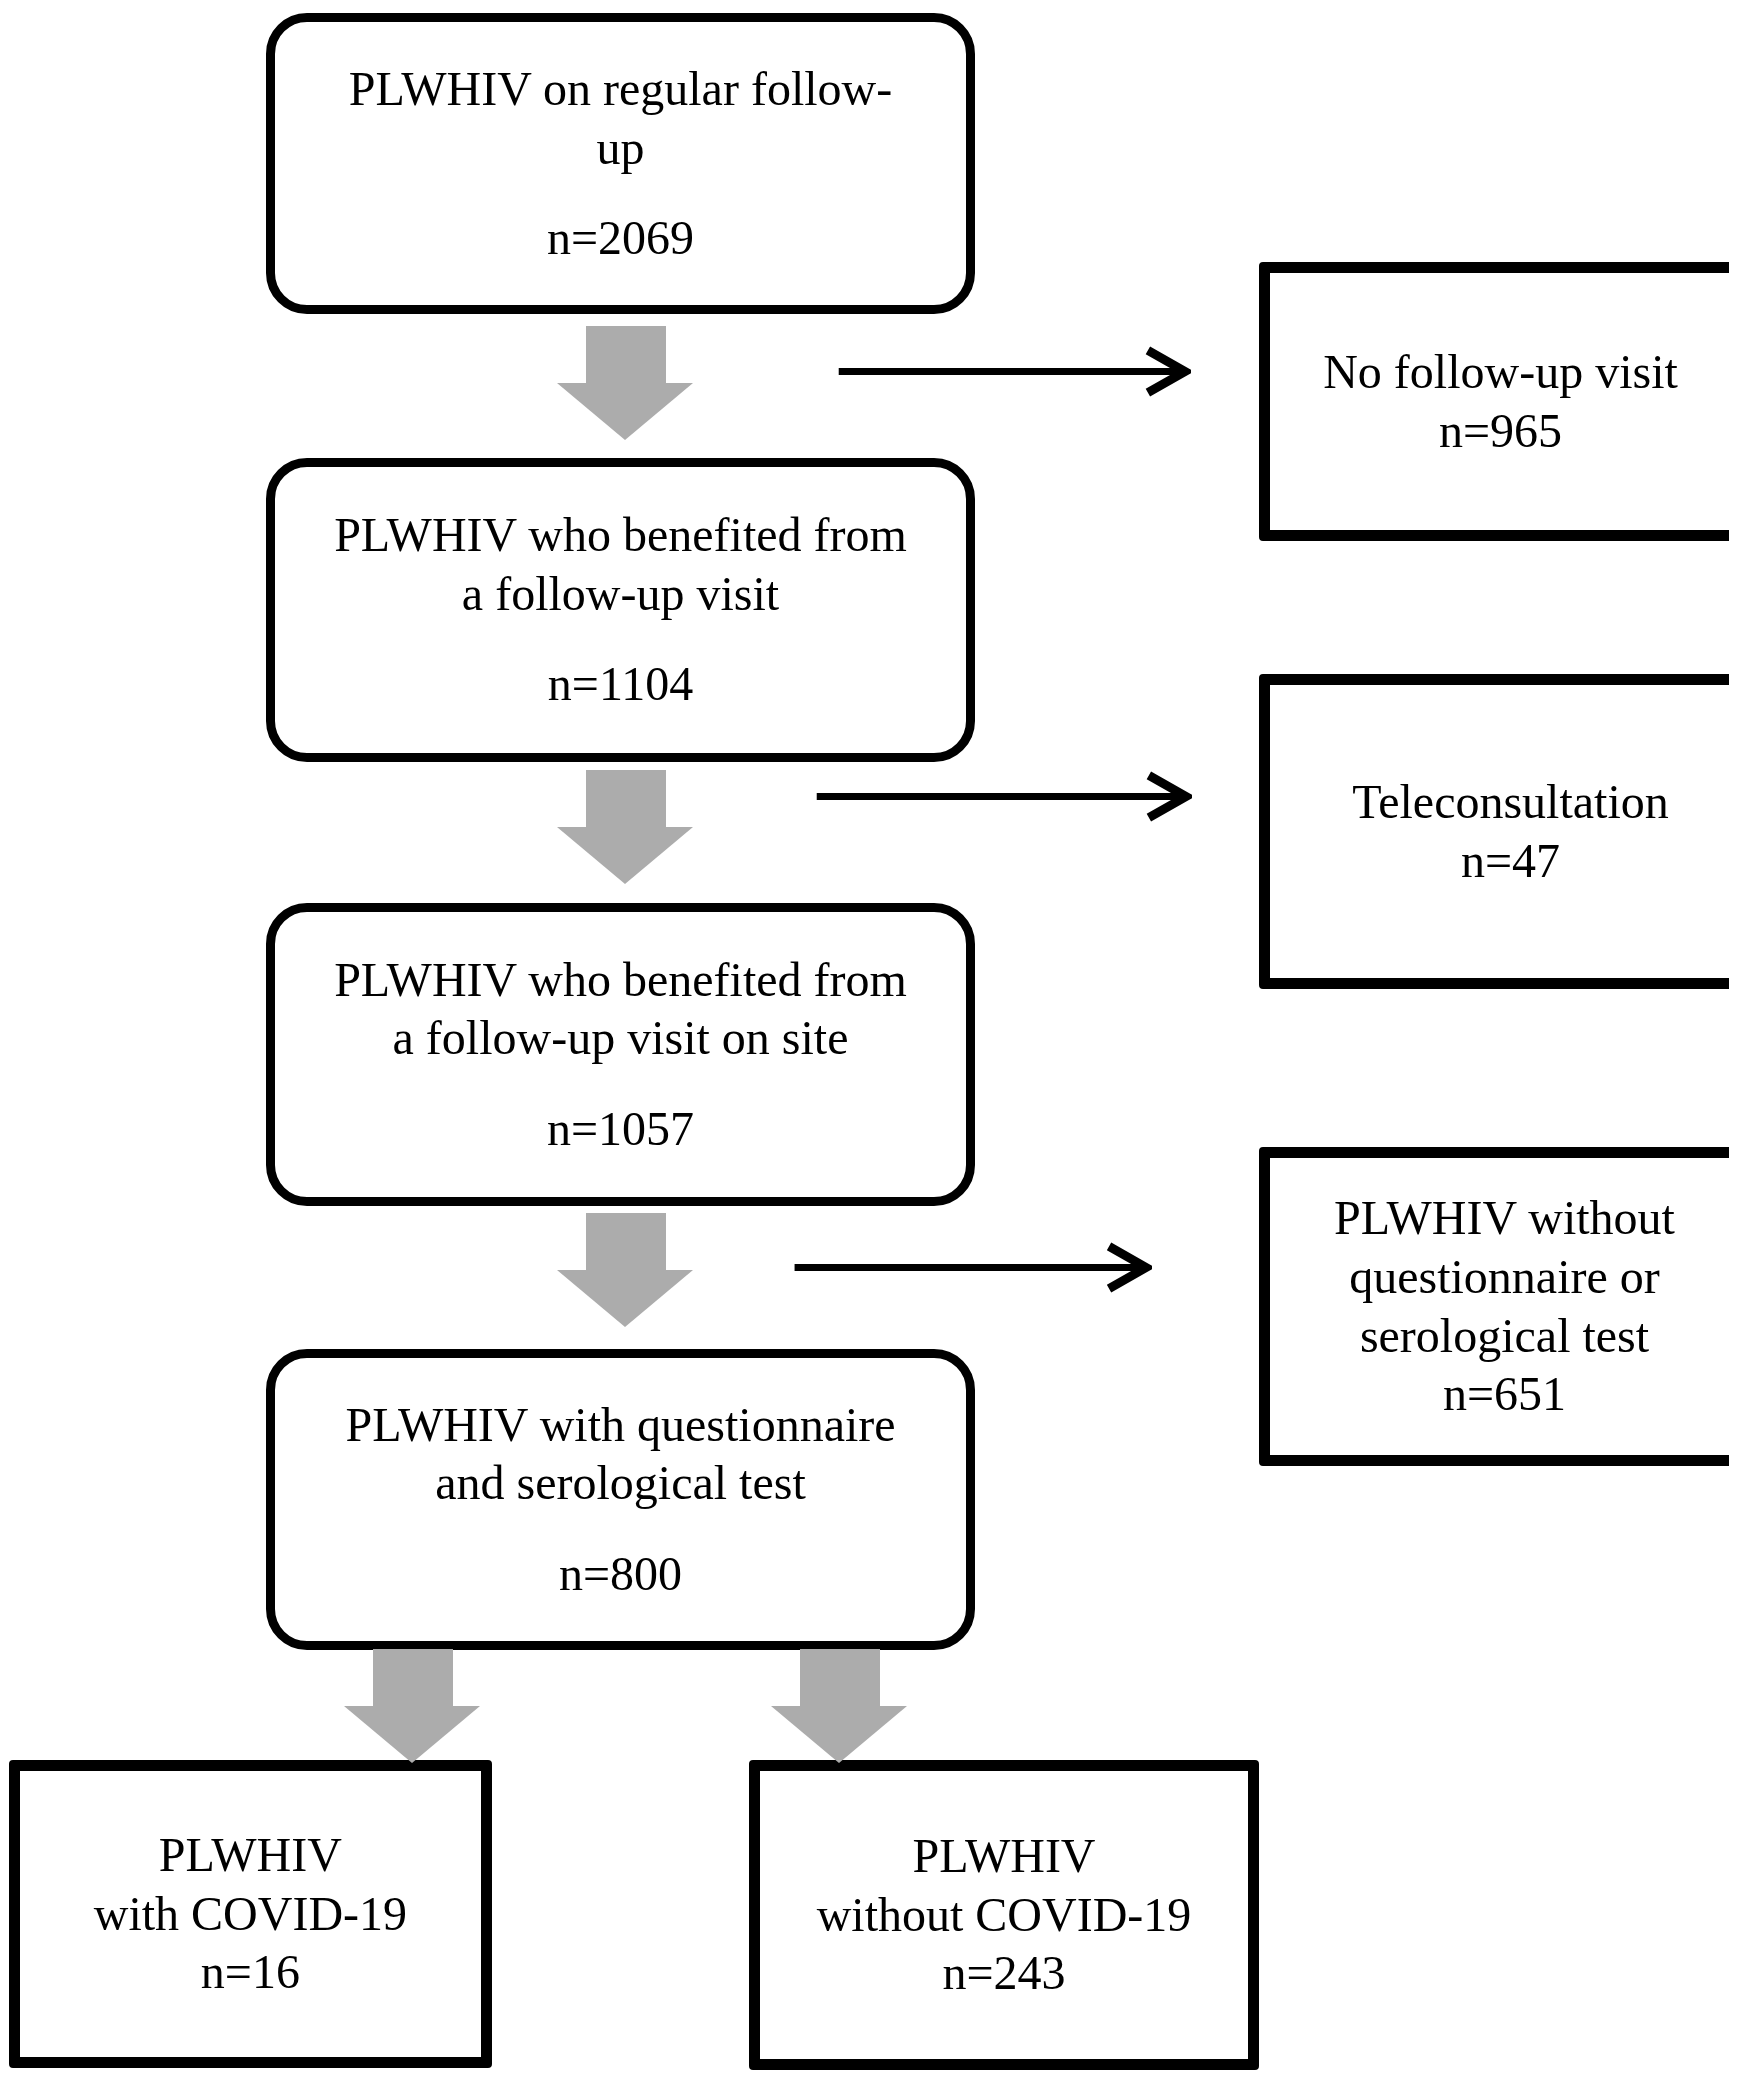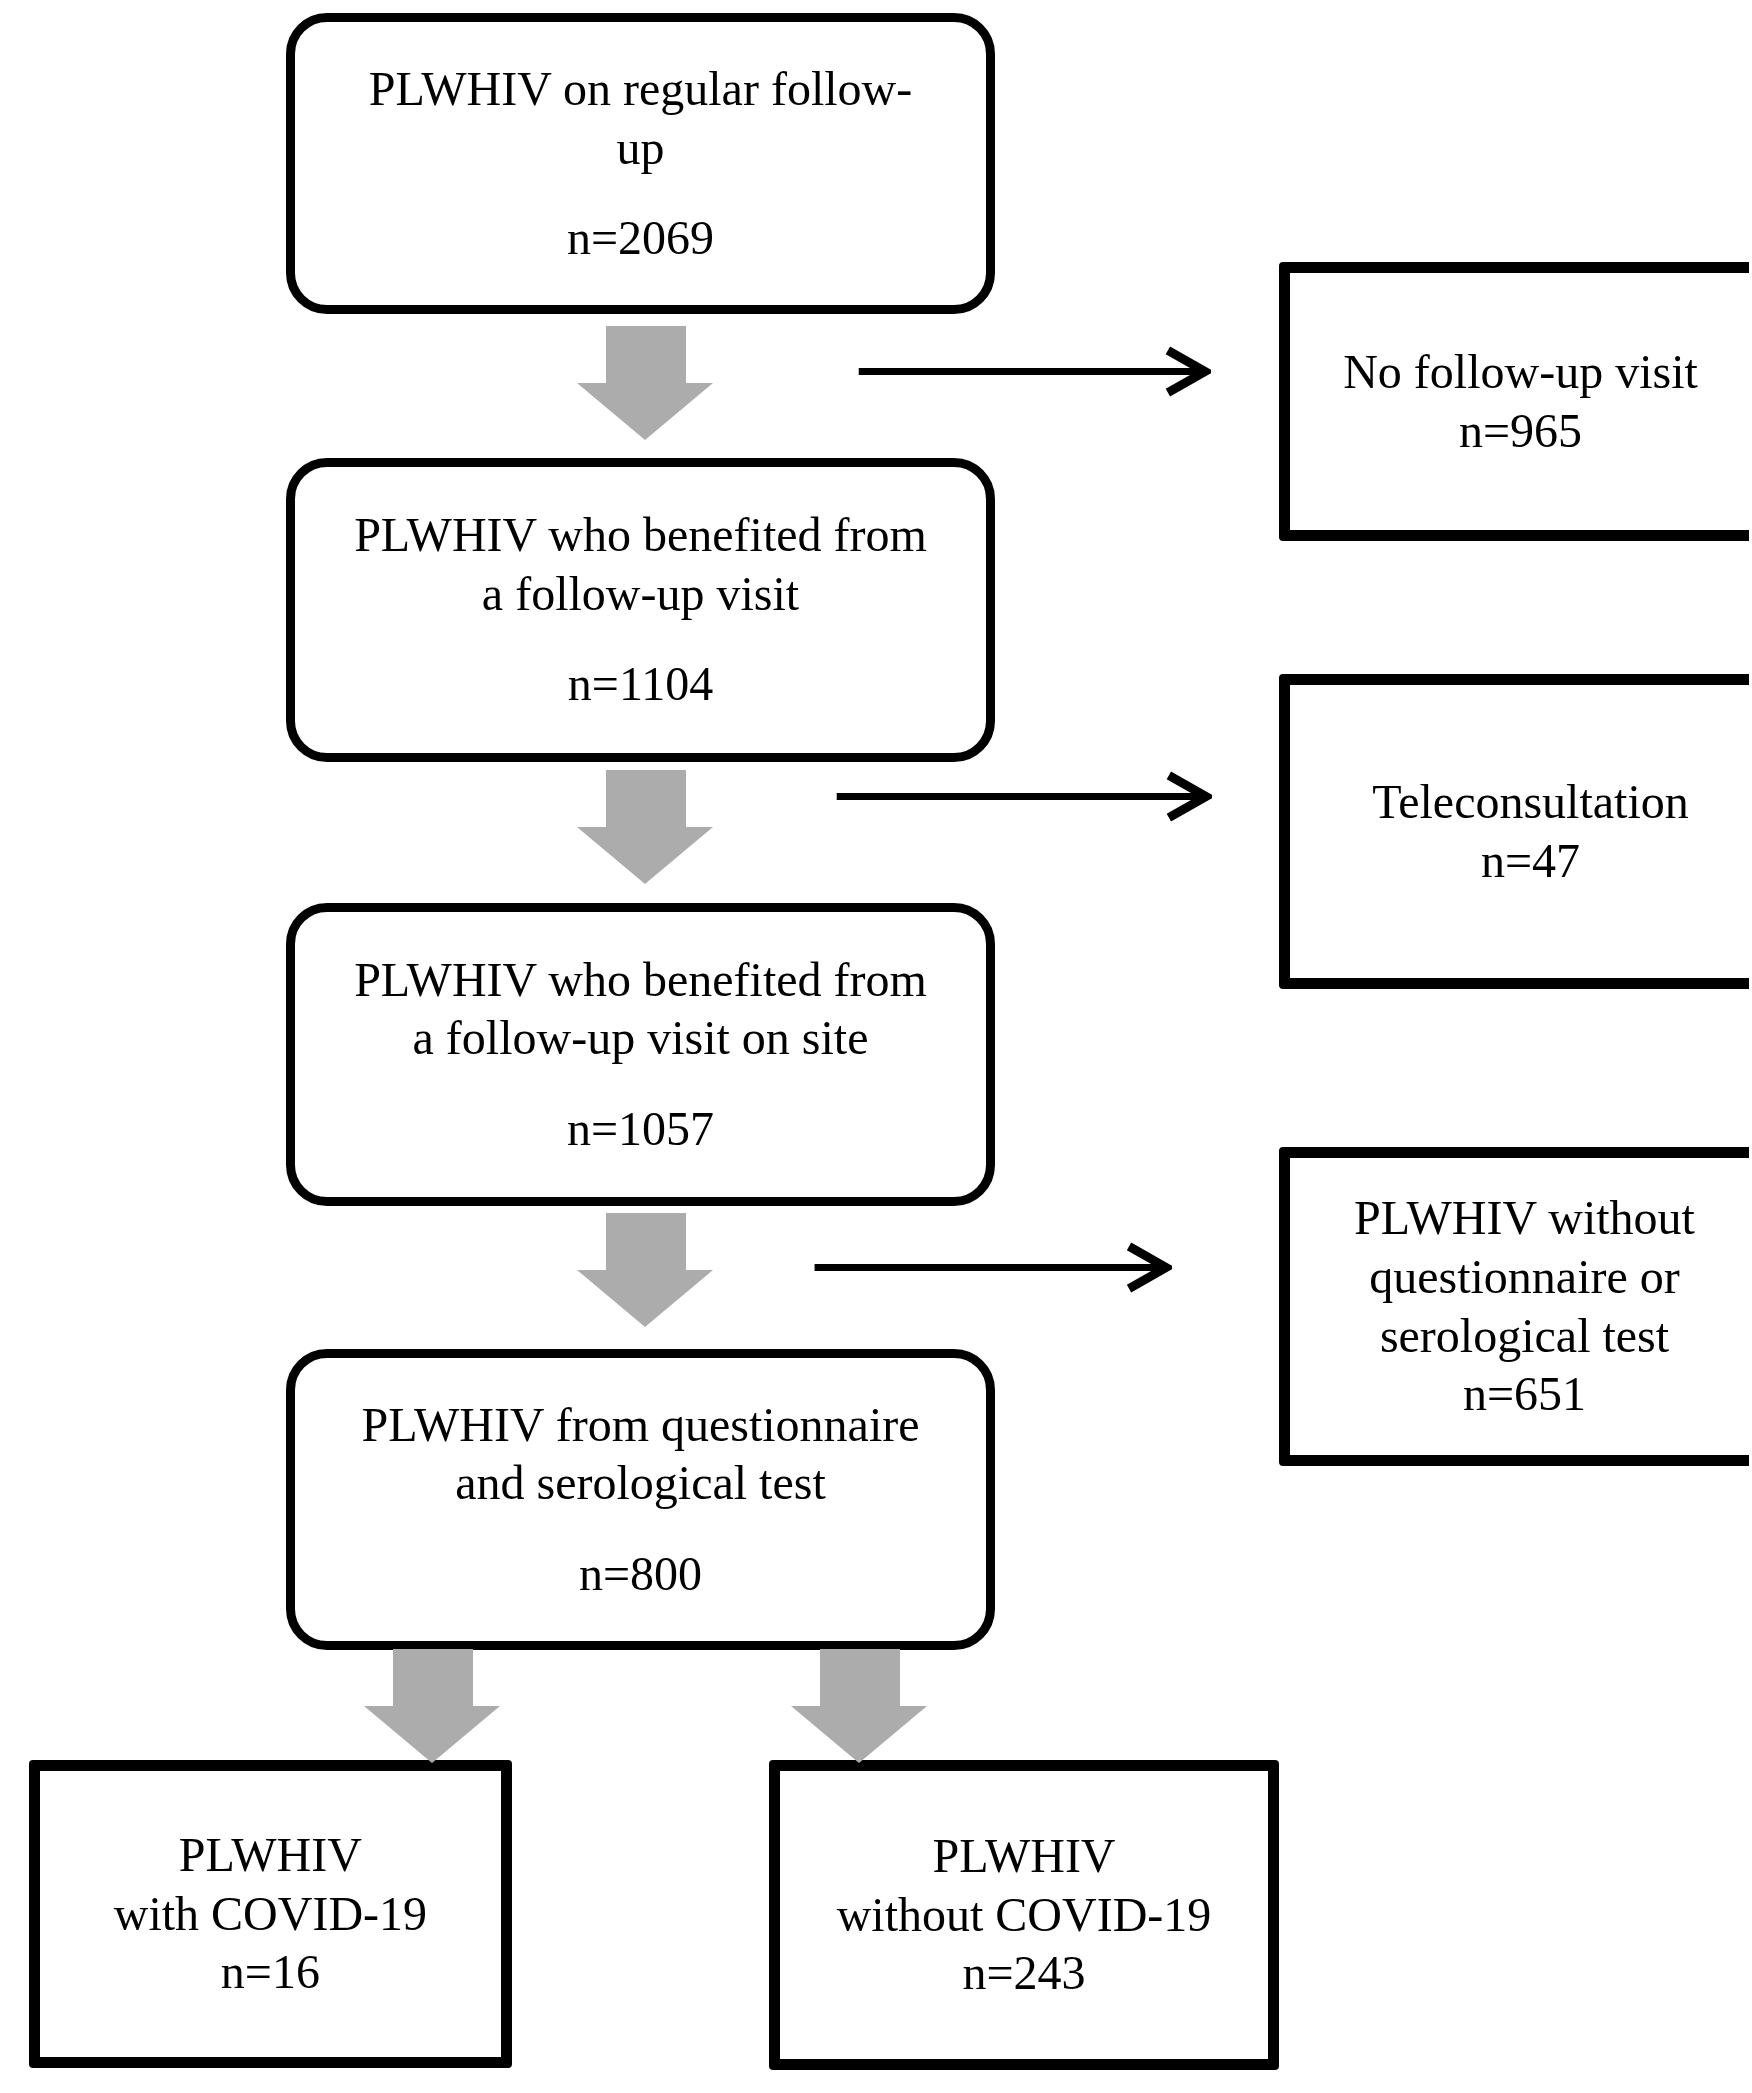--- a/index.html
+++ b/index.html
@@ -4,21 +4,20 @@
 <style>
   html, body { margin: 0; padding: 0; background: #ffffff; }
   .canvas {
     position: relative;
     width: 1729px;
     height: 2093px;
     background: #ffffff;
     font-family: "Liberation Serif", "DejaVu Serif", serif;
     color: #000000;
     overflow: hidden;
-    margin-left: 20px;
   }
 
   
   .fbox {
     position: absolute;
     box-sizing: border-box;
     background: #ffffff;
     display: flex;
     flex-direction: column;
     align-items: center;
@@ -104,21 +103,21 @@
     <span class="nval">n=1104</span>
   </div>
 
   <div class="fbox main-box" id="mbox3">
     <span class="label">PLWHIV who benefited from
 a follow-up visit on site</span>
     <span class="nval">n=1057</span>
   </div>
 
   <div class="fbox main-box" id="mbox4">
-    <span class="label">PLWHIV from questionnaire
+    <span class="label">PLWHIV with questionnaire
 and serological test</span>
     <span class="nval">n=800</span>
   </div>
 
   <div class="fbox side-box" id="sbox1">
     <span class="label">No follow-up visit</span>
     <span class="nval">n=965</span>
   </div>
 
   <div class="fbox side-box" id="sbox2">

